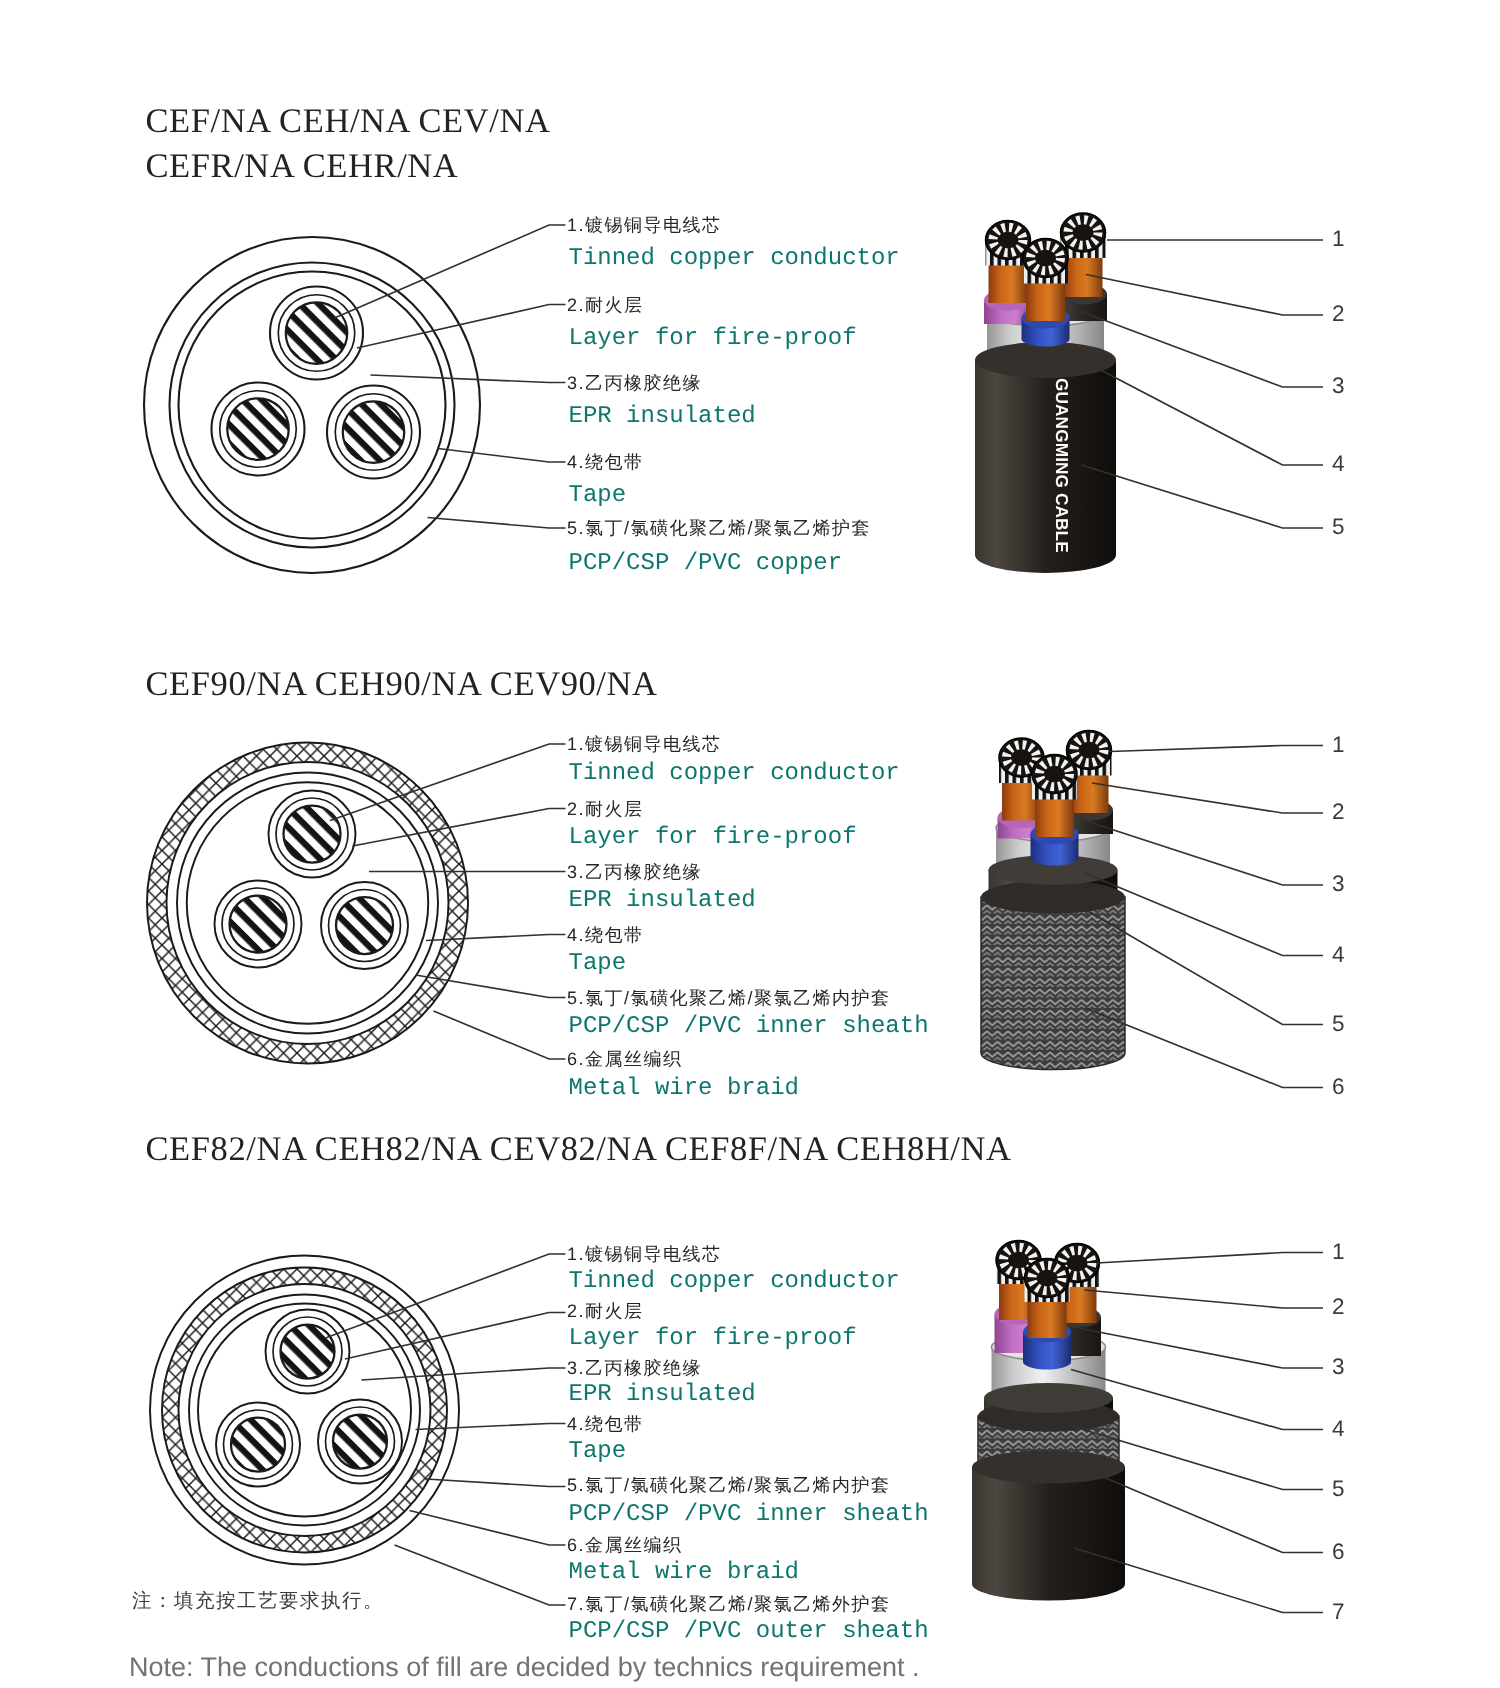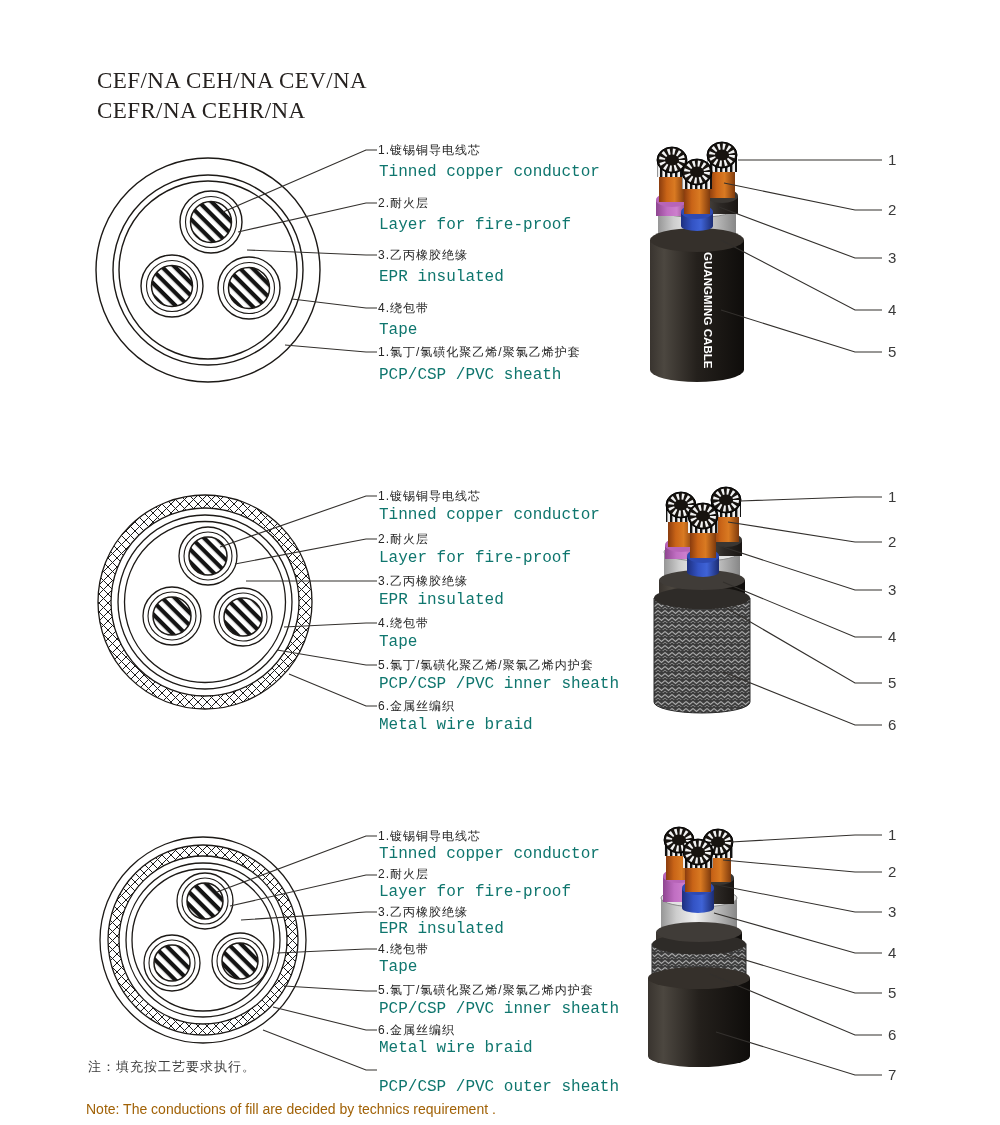--- a/index.html
+++ b/index.html
@@ -5,21 +5,21 @@
   html,body{margin:0;padding:0;}
   .page{position:relative;width:1000px;height:1125px;background:#ffffff;overflow:hidden;
         font-family:"Liberation Sans","DejaVu Sans",sans-serif;}
   svg{position:absolute;left:0;top:0;}
   .abs{position:absolute;white-space:nowrap;}
   .title{font-family:"Liberation Serif","DejaVu Serif",serif;font-size:23px;color:#262220;letter-spacing:.4px;}
   .zh{font-family:"Liberation Sans","DejaVu Sans",sans-serif;font-size:12px;color:#262626;letter-spacing:1px;}
   .en{font-family:Liberation Mono, monospace;font-size:16px;color:#0f766e;}
   .num{font-family:"Liberation Sans","DejaVu Sans",sans-serif;font-size:15px;color:#3a3a3a;}
   .note-zh{font-size:13px;color:#3c3c3c;letter-spacing:1px;}
-  .note-en{font-size:14px;color:#a16207;text-align:center;}
+  .note-en{font-size:18px;color:#737373;text-align:center;}
 </style>
 </head>
 <body>
 
 <div class="page">
 
 <svg width="1000" height="1125" viewBox="0 0 1000 1125">
   <defs>
     <pattern id="hatch" width="9" height="9" patternUnits="userSpaceOnUse" patternTransform="rotate(45)">
       <rect width="9" height="9" fill="#ffffff"></rect>
@@ -310,29 +310,30 @@
 <div class="abs title" style="left:97px;top:68px">CEF/NA CEH/NA CEV/NA</div>
 
 <div class="abs zh" style="left:378px;top:142px">1.镀锡铜导电线芯</div>
 <div class="abs en" style="left:379px;top:163px">Tinned copper conductor</div>
 <div class="abs zh" style="left:378px;top:195px">2.耐火层</div>
 <div class="abs en" style="left:379px;top:216px">Layer for fire-proof</div>
 <div class="abs zh" style="left:378px;top:247px">3.乙丙橡胶绝缘</div>
 <div class="abs en" style="left:379px;top:268px">EPR insulated</div>
 <div class="abs zh" style="left:378px;top:300px">4.绕包带</div>
 <div class="abs en" style="left:379px;top:321px">Tape</div>
-<div class="abs zh" style="left:378px;top:344px">1.氯丁/氯磺化聚乙烯/聚氯乙烯护套</div>
-<div class="abs en" style="left:379px;top:366px">PCP/CSP /PVC sheath</div>
+<div class="abs zh" style="left:378px;top:344px">5.氯丁/氯磺化聚乙烯/聚氯乙烯护套</div>
+<div class="abs en" style="left:379px;top:366px">PCP/CSP /PVC copper</div>
 
 <div class="abs num" style="left:888px;top:151px">1</div>
 <div class="abs num" style="left:888px;top:201px">2</div>
 <div class="abs num" style="left:888px;top:249px">3</div>
 <div class="abs num" style="left:888px;top:301px">4</div>
 <div class="abs num" style="left:888px;top:343px">5</div>
 
+<div class="abs title" style="left:97px;top:443px">CEF90/NA CEH90/NA CEV90/NA</div>
 
 <div class="abs zh" style="left:378px;top:488px">1.镀锡铜导电线芯</div>
 <div class="abs en" style="left:379px;top:506px">Tinned copper conductor</div>
 <div class="abs zh" style="left:378px;top:531px">2.耐火层</div>
 <div class="abs en" style="left:379px;top:549px">Layer for fire-proof</div>
 <div class="abs zh" style="left:378px;top:573px">3.乙丙橡胶绝缘</div>
 <div class="abs en" style="left:379px;top:591px">EPR insulated</div>
 <div class="abs zh" style="left:378px;top:615px">4.绕包带</div>
 <div class="abs en" style="left:379px;top:633px">Tape</div>
 <div class="abs zh" style="left:378px;top:657px">5.氯丁/氯磺化聚乙烯/聚氯乙烯内护套</div>
@@ -340,33 +341,35 @@
 <div class="abs zh" style="left:378px;top:698px">6.金属丝编织</div>
 <div class="abs en" style="left:379px;top:716px">Metal wire braid</div>
 
 <div class="abs num" style="left:888px;top:488px">1</div>
 <div class="abs num" style="left:888px;top:533px">2</div>
 <div class="abs num" style="left:888px;top:581px">3</div>
 <div class="abs num" style="left:888px;top:628px">4</div>
 <div class="abs num" style="left:888px;top:674px">5</div>
 <div class="abs num" style="left:888px;top:716px">6</div>
 
+<div class="abs title" style="left:97px;top:753px">CEF82/NA CEH82/NA CEV82/NA CEF8F/NA CEH8H/NA</div>
 
 <div class="abs zh" style="left:378px;top:828px">1.镀锡铜导电线芯</div>
 <div class="abs en" style="left:379px;top:845px">Tinned copper conductor</div>
 <div class="abs zh" style="left:378px;top:866px">2.耐火层</div>
 <div class="abs en" style="left:379px;top:883px">Layer for fire-proof</div>
 <div class="abs zh" style="left:378px;top:904px">3.乙丙橡胶绝缘</div>
 <div class="abs en" style="left:379px;top:920px">EPR insulated</div>
 <div class="abs zh" style="left:378px;top:941px">4.绕包带</div>
 <div class="abs en" style="left:379px;top:958px">Tape</div>
 <div class="abs zh" style="left:378px;top:982px">5.氯丁/氯磺化聚乙烯/聚氯乙烯内护套</div>
 <div class="abs en" style="left:379px;top:1000px">PCP/CSP /PVC inner sheath</div>
 <div class="abs zh" style="left:378px;top:1022px">6.金属丝编织</div>
 <div class="abs en" style="left:379px;top:1039px">Metal wire braid</div>
+<div class="abs zh" style="left:378px;top:1061px">7.氯丁/氯磺化聚乙烯/聚氯乙烯外护套</div>
 <div class="abs en" style="left:379px;top:1078px">PCP/CSP /PVC outer sheath</div>
 
 <div class="abs num" style="left:888px;top:826px">1</div>
 <div class="abs num" style="left:888px;top:863px">2</div>
 <div class="abs num" style="left:888px;top:903px">3</div>
 <div class="abs num" style="left:888px;top:944px">4</div>
 <div class="abs num" style="left:888px;top:984px">5</div>
 <div class="abs num" style="left:888px;top:1026px">6</div>
 <div class="abs num" style="left:888px;top:1066px">7</div>
 

